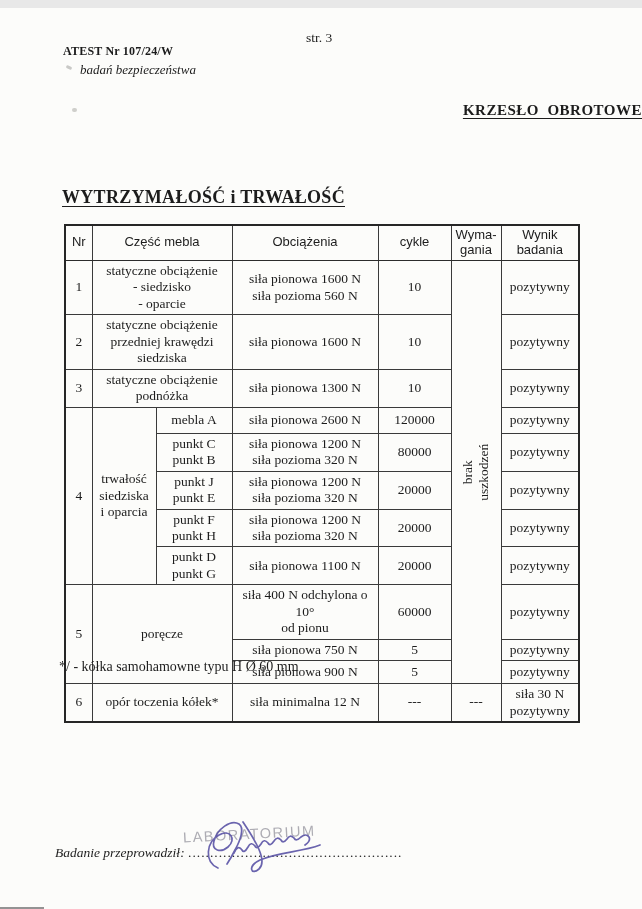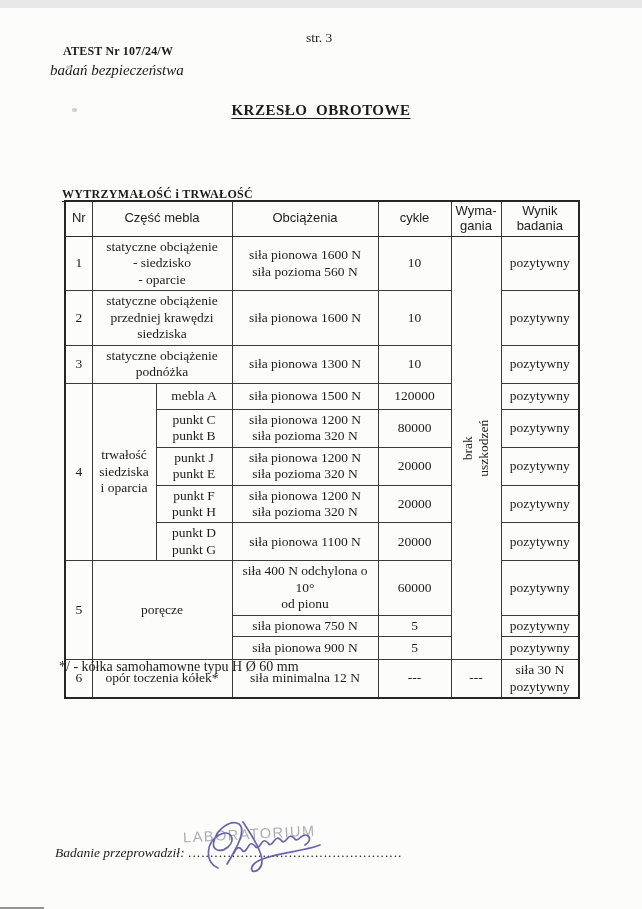--- a/index.html
+++ b/index.html
@@ -8,38 +8,38 @@
     position:relative;
     width:642px; height:909px;
     background:#fcfcfa;
     font-family:"Liberation Serif", serif;
     color:#1c1c1c;
     overflow:hidden;
     margin:8px auto;
   }
   .page-num { position:absolute; left:306px; top:22px; font-size:13.5px; }
   .atest { position:absolute; left:63px; top:36px; font-size:12px; font-weight:bold; letter-spacing:.2px; }
-  .atest-sub { position:absolute; left:50px; top:54px; font-size:15px; font-style:italic; }
+  .atest-sub { position:absolute; left:80px; top:54px; font-size:13px; font-style:italic; }
   .doc-title {
     position:absolute; left:0; top:94px; width:100%;
-    text-align:center; font-size:15px; font-weight:bold;
+    text-align:right; font-size:15px; font-weight:bold;
     letter-spacing:.5px; white-space:pre;
   }
   .doc-title span { text-decoration:underline; text-underline-offset:3px; }
   .name-line { position:absolute; left:62px; top:138px; font-size:13.5px; }
   .name-line .lbl { font-style:italic; }
   .name-line .val { font-weight:bold; }
   .section-title {
     position:absolute; left:62px; top:179px;
-    font-size:12px; font-weight:bold; letter-spacing:.3px;
+    font-size:18px; font-weight:bold; letter-spacing:.3px;
     text-decoration:underline; text-underline-offset:3px;
   }
 
   table.results {
-    position:absolute; left:64px; top:192px;
+    position:absolute; left:64px; top:216px;
     width:514px; table-layout:fixed;
     border-collapse:collapse;
     font-size:13.5px; line-height:1.22;
   }
   table.results th, table.results td {
     border:1px solid #3a3a3a;
     vertical-align:middle; text-align:center;
     padding:2px 3px;
     white-space:pre-line;
   }
@@ -144,21 +144,21 @@
         <td>siła pionowa 1300 N</td>
         <td>10</td>
         <td>pozytywny</td>
       </tr>
       <tr style="height:26px">
         <td rowspan="5">4</td>
         <td rowspan="5" class="left">trwałość
 siedziska
 i oparcia</td>
         <td class="pt">mebla A</td>
-        <td>siła pionowa 1500 N</td>
+        <td>siła pionowa 2600 N</td>
         <td>120000</td>
         <td>pozytywny</td>
       </tr>
       <tr style="height:32px">
         <td class="pt">punkt C
 punkt B</td>
         <td>siła pionowa 1200 N
 siła pozioma 320 N</td>
         <td>80000</td>
         <td>pozytywny</td>

